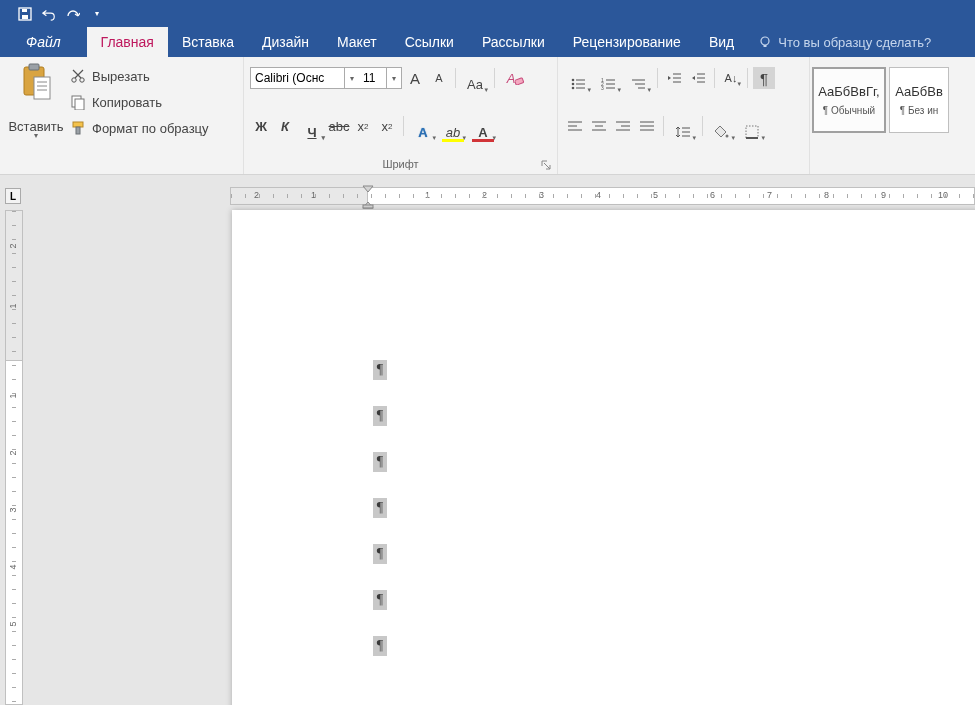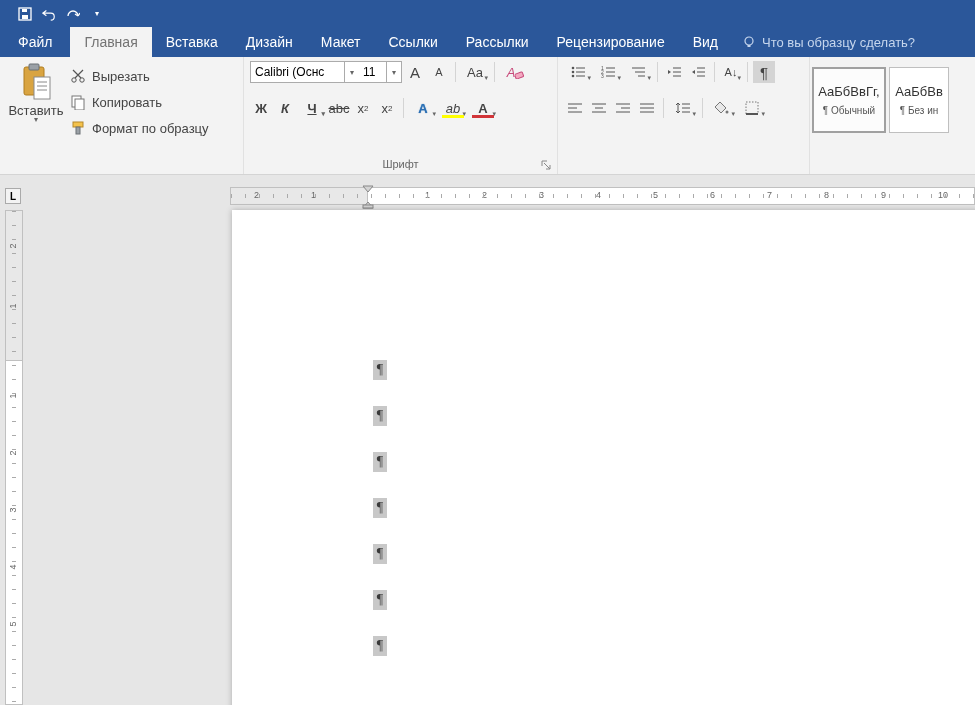--- a/index.html
+++ b/index.html
@@ -7,50 +7,50 @@
 
 
 .titlebar { height: 27px; background: #2b579a; display: flex; align-items: center; color: #fff; font-size: 12px; }
 .qat { display: flex; align-items: center; gap: 10px; padding-left: 18px; }
 .qat .ic { width: 14px; height: 14px; display: inline-flex; align-items: center; justify-content: center; }
 .title { flex: 1; text-align: center; padding-right: 80px; font-size: 14px; }
 
 
 .tabs { height: 30px; background: #2b579a; display: flex; align-items: stretch; color: #fff; font-size: 14px; }
 .tab { padding: 0 14px; display: flex; align-items: center; cursor: pointer; }
-.tab.active { background: #f3f3f3; color: #737373; }
-.tab.file { padding: 0 18px; }
+.tab.active { background: #f3f3f3; color: #be185d; }
+.tab.file { padding: 0 26px; font-style: italic; }
 .tell-me { display: flex; align-items: center; gap: 6px; padding: 0 10px; color: #c6d6ed; font-size: 13px; }
 
 
 .ribbon { height: 118px; background: #f3f3f3; border-bottom: 1px solid #d4d4d4; display: flex; }
 .group { border-right: 1px solid #e1e1e1; display: flex; flex-direction: column; }
 .group-body { flex: 1; display: flex; align-items: flex-start; padding: 4px 6px 0 6px; }
 .group-label { height: 20px; display: flex; align-items: center; justify-content: center; position: relative; font-size: 11px; color: #666; }
 .group-label .launcher { position: absolute; right: 4px; bottom: 2px; width: 12px; height: 12px; }
 
 
 .paste-col { display: flex; flex-direction: column; align-items: center; width: 60px; padding-top: 2px; }
 .paste-icon { width: 32px; height: 38px; position: relative; }
-.paste-label { font-size: 13px; color: #444; margin-top: 2px; }
+.paste-label { font-size: 13px; color: #444; margin-top: 18px; }
 .paste-dd { font-size: 8px; color: #666; margin-top: -3px;}
 .clip-col { display: flex; flex-direction: column; gap: 4px; padding: 4px 4px 0 4px; }
 .clip-btn { display: flex; align-items: center; gap: 6px; font-size: 13px; color: #444; cursor: pointer; height: 22px; }
 .clip-btn .ic { width: 16px; height: 16px; }
 
 
 .font-body { flex-direction: column; gap: 6px; }
 .font-row { display: flex; align-items: center; gap: 2px; }
 .font-combo { height: 22px; border: 1px solid #ababab; background: #fff; display: flex; align-items: center; font-size: 12px; }
 .fc-name { width: 94px; padding: 0 4px; border-right: 1px solid #ababab; height: 100%; display:flex; align-items:center; overflow:hidden; white-space:nowrap;}
 .fc-dd { width: 14px; text-align: center; font-size: 8px; color: #666; }
 .fc-size { width: 28px; padding: 0 4px; border-right: 1px solid #ababab; height:100%; display:flex; align-items:center;}
 .rb-btn { min-width: 22px; height: 22px; display: inline-flex; align-items: center; justify-content: center; font-size: 13px; color: #444; cursor: pointer; position: relative; }
 .rb-btn.dd::after { content: "▾"; font-size: 7px; position: absolute; right: 1px; bottom: 1px; color: #666; }
-.rb-btn.wide { min-width: 28px; }
+.rb-btn.wide { min-width: 28px; margin-top: 12px; }
 .sep { width: 1px; height: 20px; background: #d4d4d4; margin: 0 3px; }
 
 
 .para-body { flex-direction: column; gap: 6px; }
 .pilcrow-btn { background: #d4d4d4; }
 
 .styles-body { display:flex; gap: 3px; padding: 3px 2px; }
 .style-tile { width: 74px; height: 66px; border: 1px solid #bfbfbf; background: #fff; display: flex; flex-direction: column; align-items: center; justify-content: center; cursor: pointer; }
 .style-tile.sel { border: 2px solid #a0a0a0; background:#fcfcfc;}
 .style-preview { font-size: 13px; color: #333; }

